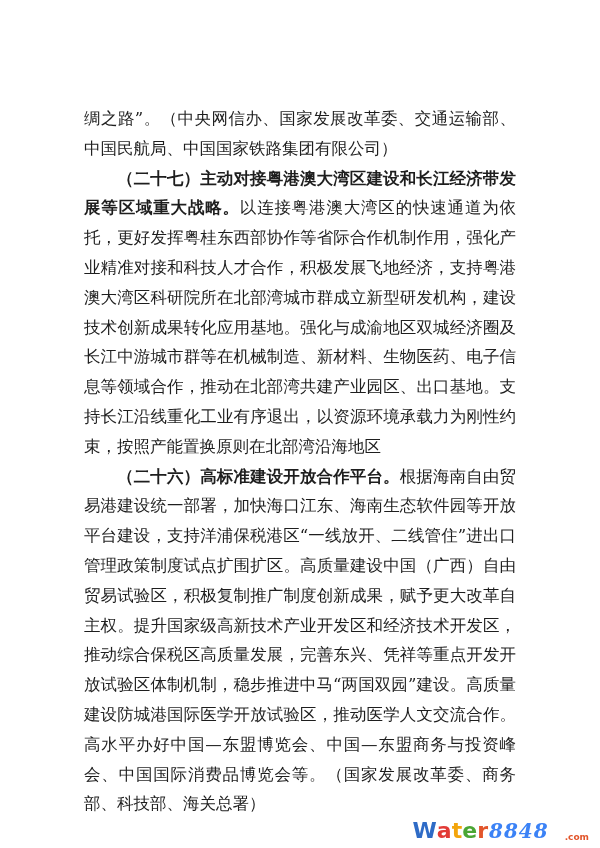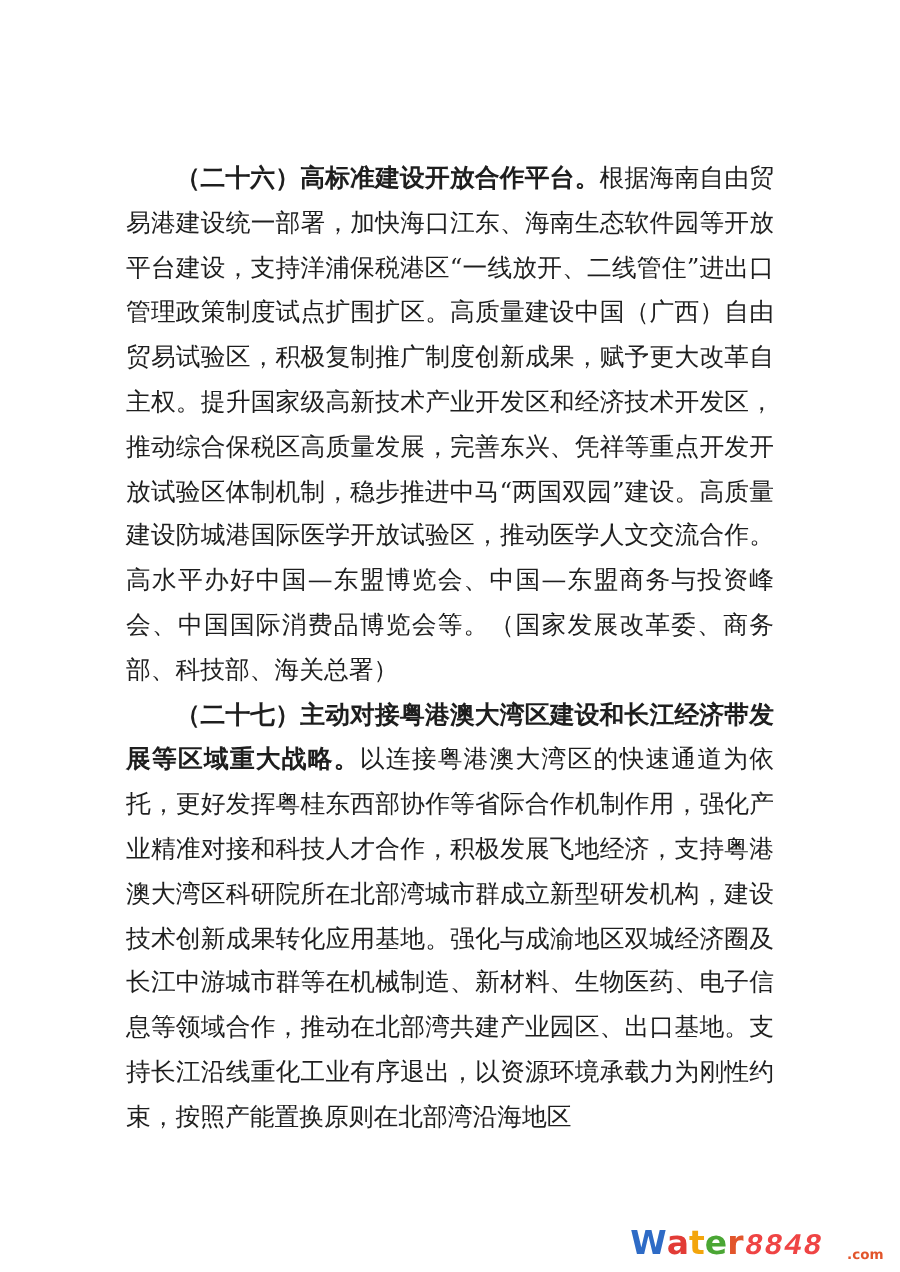--- a/index.html
+++ b/index.html
@@ -78,32 +78,33 @@
     line-height: 1;
   }
 </style>
 </head>
 <body>
 
 <div class="page">
 
   <div class="text-block">
 
+    <p class="para"><span class="seg">绸之路”。（中央网信办、国家发展改革委、交通运输部、中国民航局、中国国家铁路集团有限公司）</span></p>
+
+    <p class="para indent"><span class="seg bold">（二十七）主动对接粤港澳大湾区建设和长江经济带发展等区域重大战略。</span><span class="seg">以连接粤港澳大湾区的快速通道为依托，更好发挥粤桂东西部协作等省际合作机制作用，强化产业精准对接和科技人才合作，积极发展飞地经济，支持粤港澳大湾区科研院所在北部湾城市群成立新型研发机构，建设技术创新成果转化应用基地。强化与成渝地区双城经济圈及长江中游城市群等在机械制造、新材料、生物医药、电子信息等领域合作，推动在北部湾共建产业园区、出口基地。支持长江沿线重化工业有序退出，以资源环境承载力为刚性约束，按照产能置换原则在北部湾沿海地区</span></p>
 
     <p class="para indent"><span class="seg bold">（二十六）高标准建设开放合作平台。</span><span class="seg">根据海南自由贸易港建设统一部署，加快海口江东、海南生态软件园等开放平台建设，支持洋浦保税港区“一线放开、二线管住”进出口管理政策制度试点扩围扩区。高质量建设中国（广西）自由贸易试验区，积极复制推广制度创新成果，赋予更大改革自主权。提升国家级高新技术产业开发区和经济技术开发区，推动综合保税区高质量发展，完善东兴、凭祥等重点开发开放试验区体制机制，稳步推进中马“两国双园”建设。高质量建设防城港国际医学开放试验区，推动医学人文交流合作。高水平办好中国—东盟博览会、中国—东盟商务与投资峰会、中国国际消费品博览会等。（国家发展改革委、商务部、科技部、海关总署）</span></p>
-
-    <p class="para indent"><span class="seg bold">（二十七）主动对接粤港澳大湾区建设和长江经济带发展等区域重大战略。</span><span class="seg">以连接粤港澳大湾区的快速通道为依托，更好发挥粤桂东西部协作等省际合作机制作用，强化产业精准对接和科技人才合作，积极发展飞地经济，支持粤港澳大湾区科研院所在北部湾城市群成立新型研发机构，建设技术创新成果转化应用基地。强化与成渝地区双城经济圈及长江中游城市群等在机械制造、新材料、生物医药、电子信息等领域合作，推动在北部湾共建产业园区、出口基地。支持长江沿线重化工业有序退出，以资源环境承载力为刚性约束，按照产能置换原则在北部湾沿海地区</span></p>
 
   </div>
 
   <a class="logo" href="#">
     <div class="logo-top">
       <span class="brand-letter" style="color: rgb(46, 107, 198);">W</span>
       <span class="brand-letter" style="color: rgb(226, 59, 54);">a</span>
       <span class="brand-letter" style="color: rgb(243, 165, 12);">t</span>
       <span class="brand-letter" style="color: rgb(74, 166, 52);">e</span>
       <span class="brand-letter" style="color: rgb(226, 85, 43);">r</span>
-      <span class="brand-number" style="color: #ef4444; font-family: Liberation Mono, monospace;">8848</span>
+      <span class="brand-number" style="color: #3b82f6;">8848</span>
       <span class="brand-tld" style="color: rgb(226, 85, 43);">.com</span>
     </div>
   </a>
 
 </div>
 
 </body></html>

